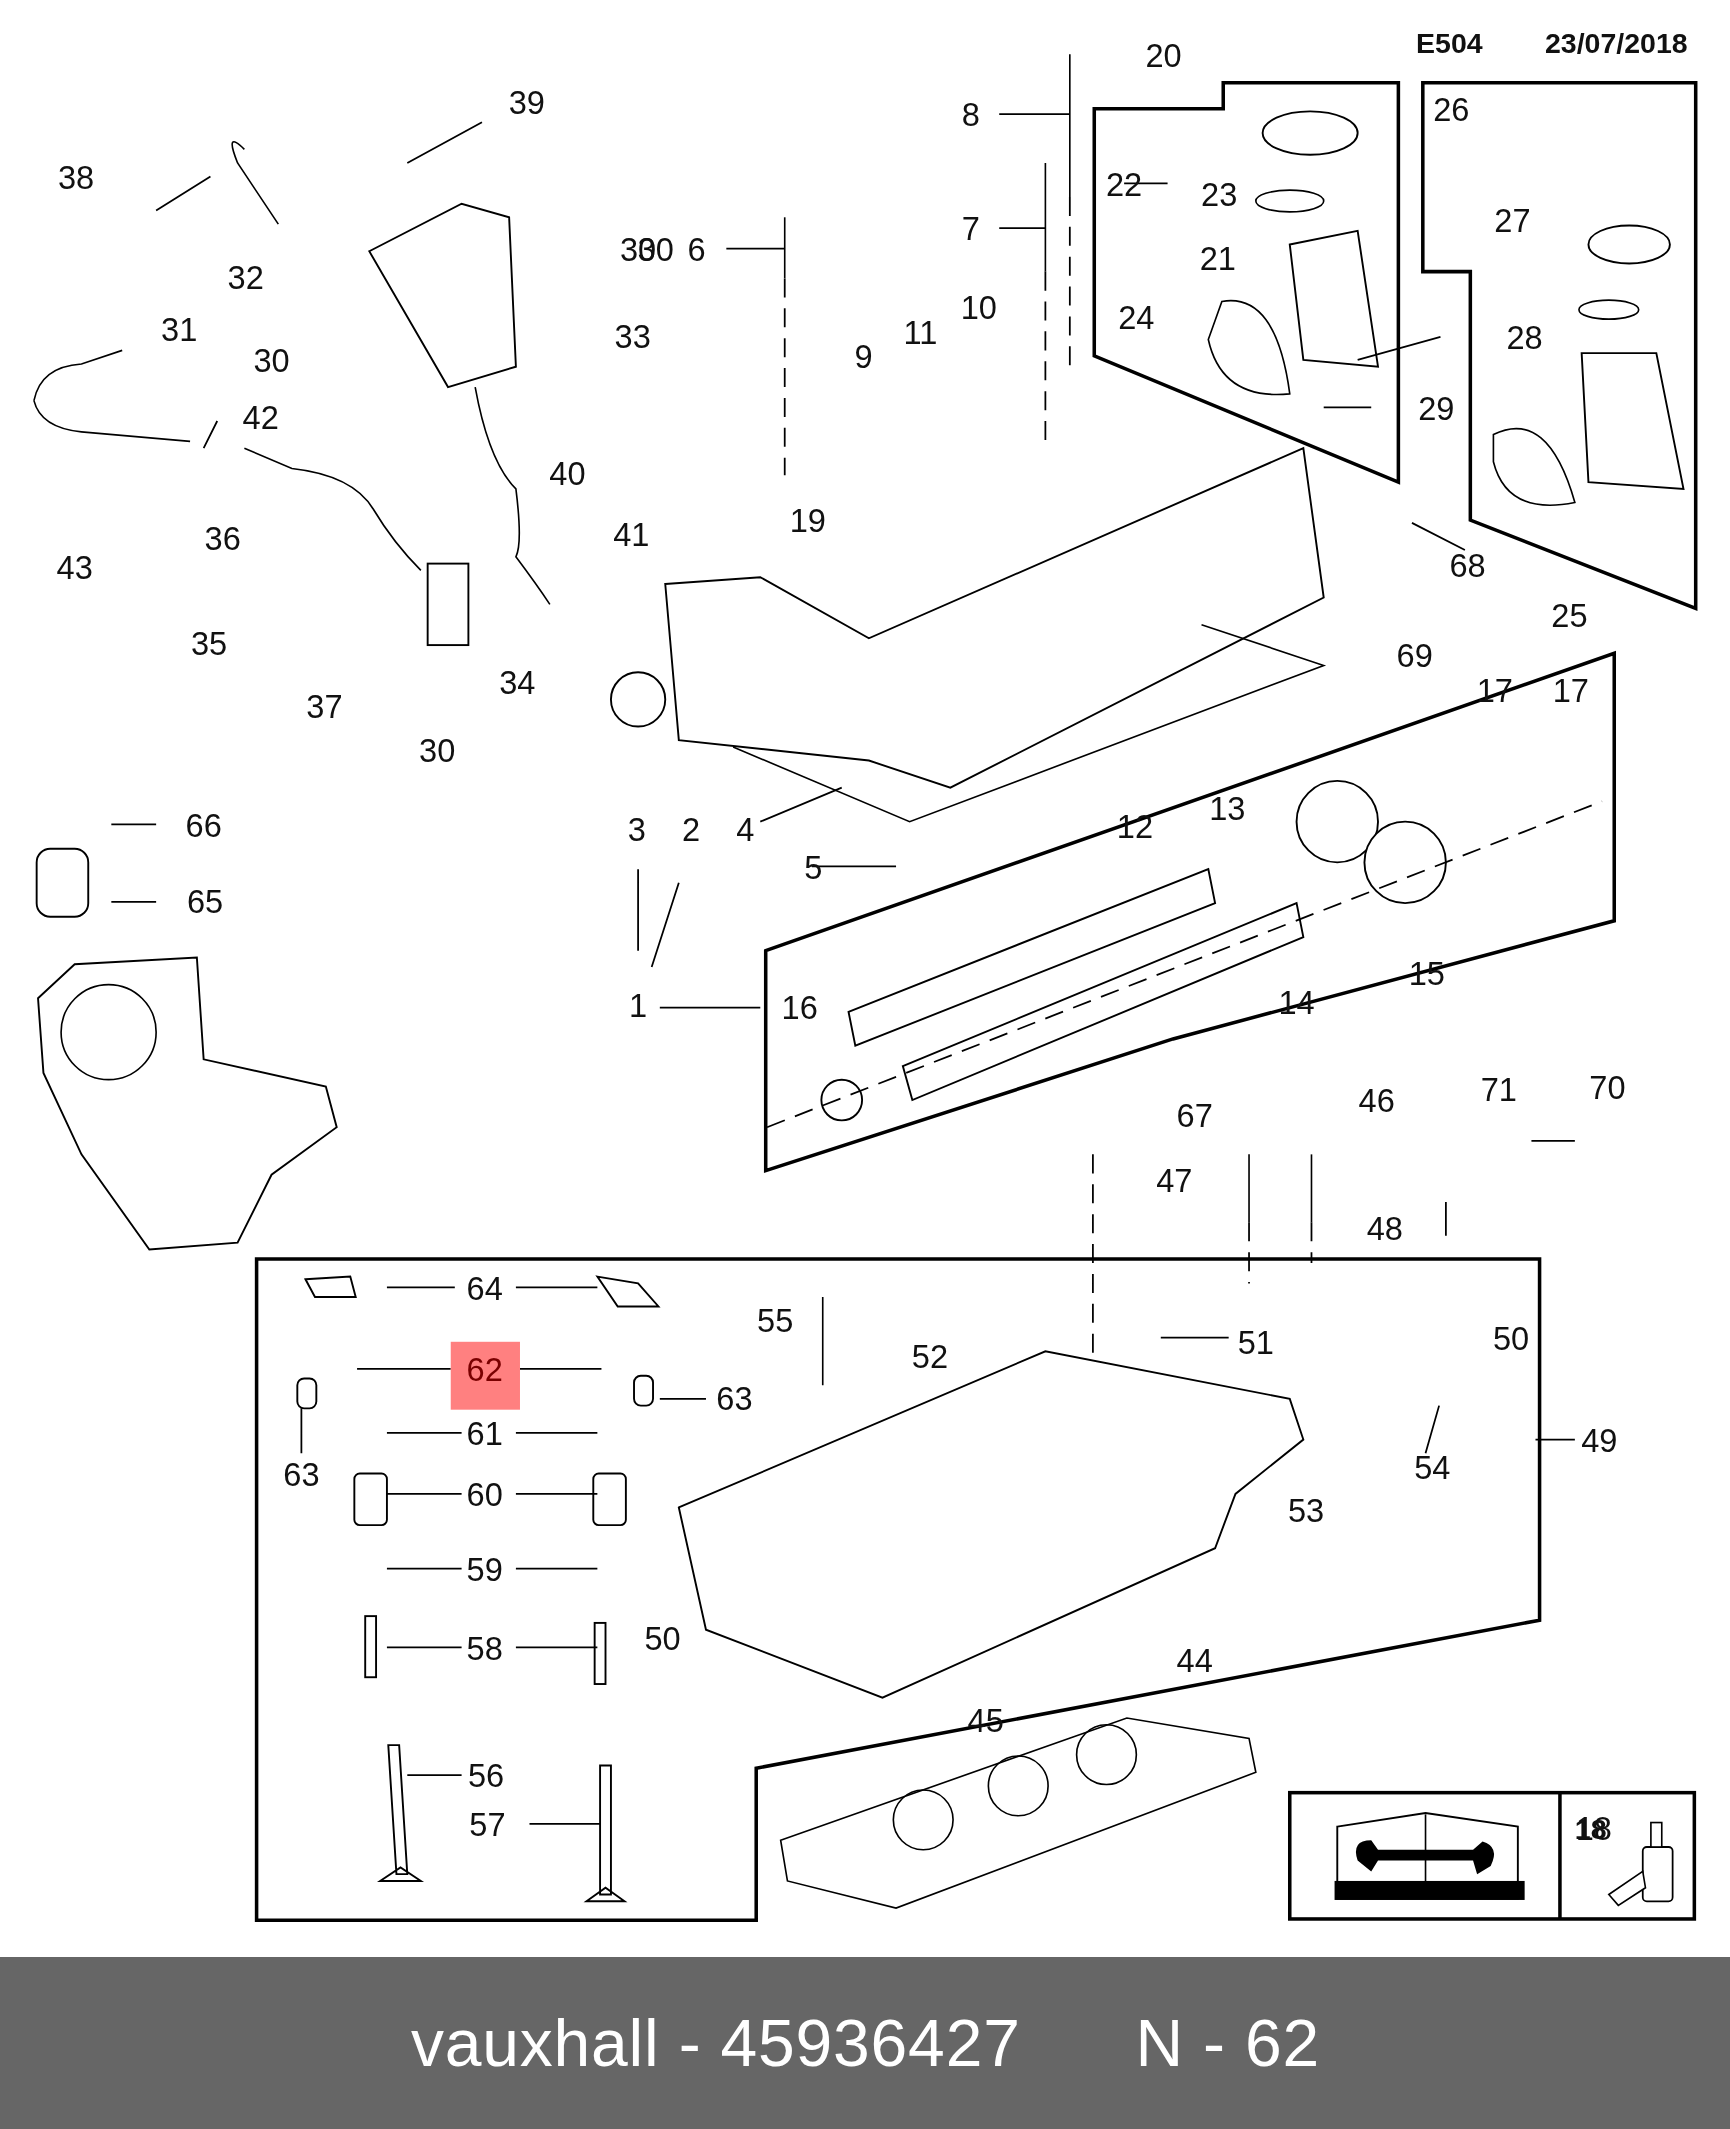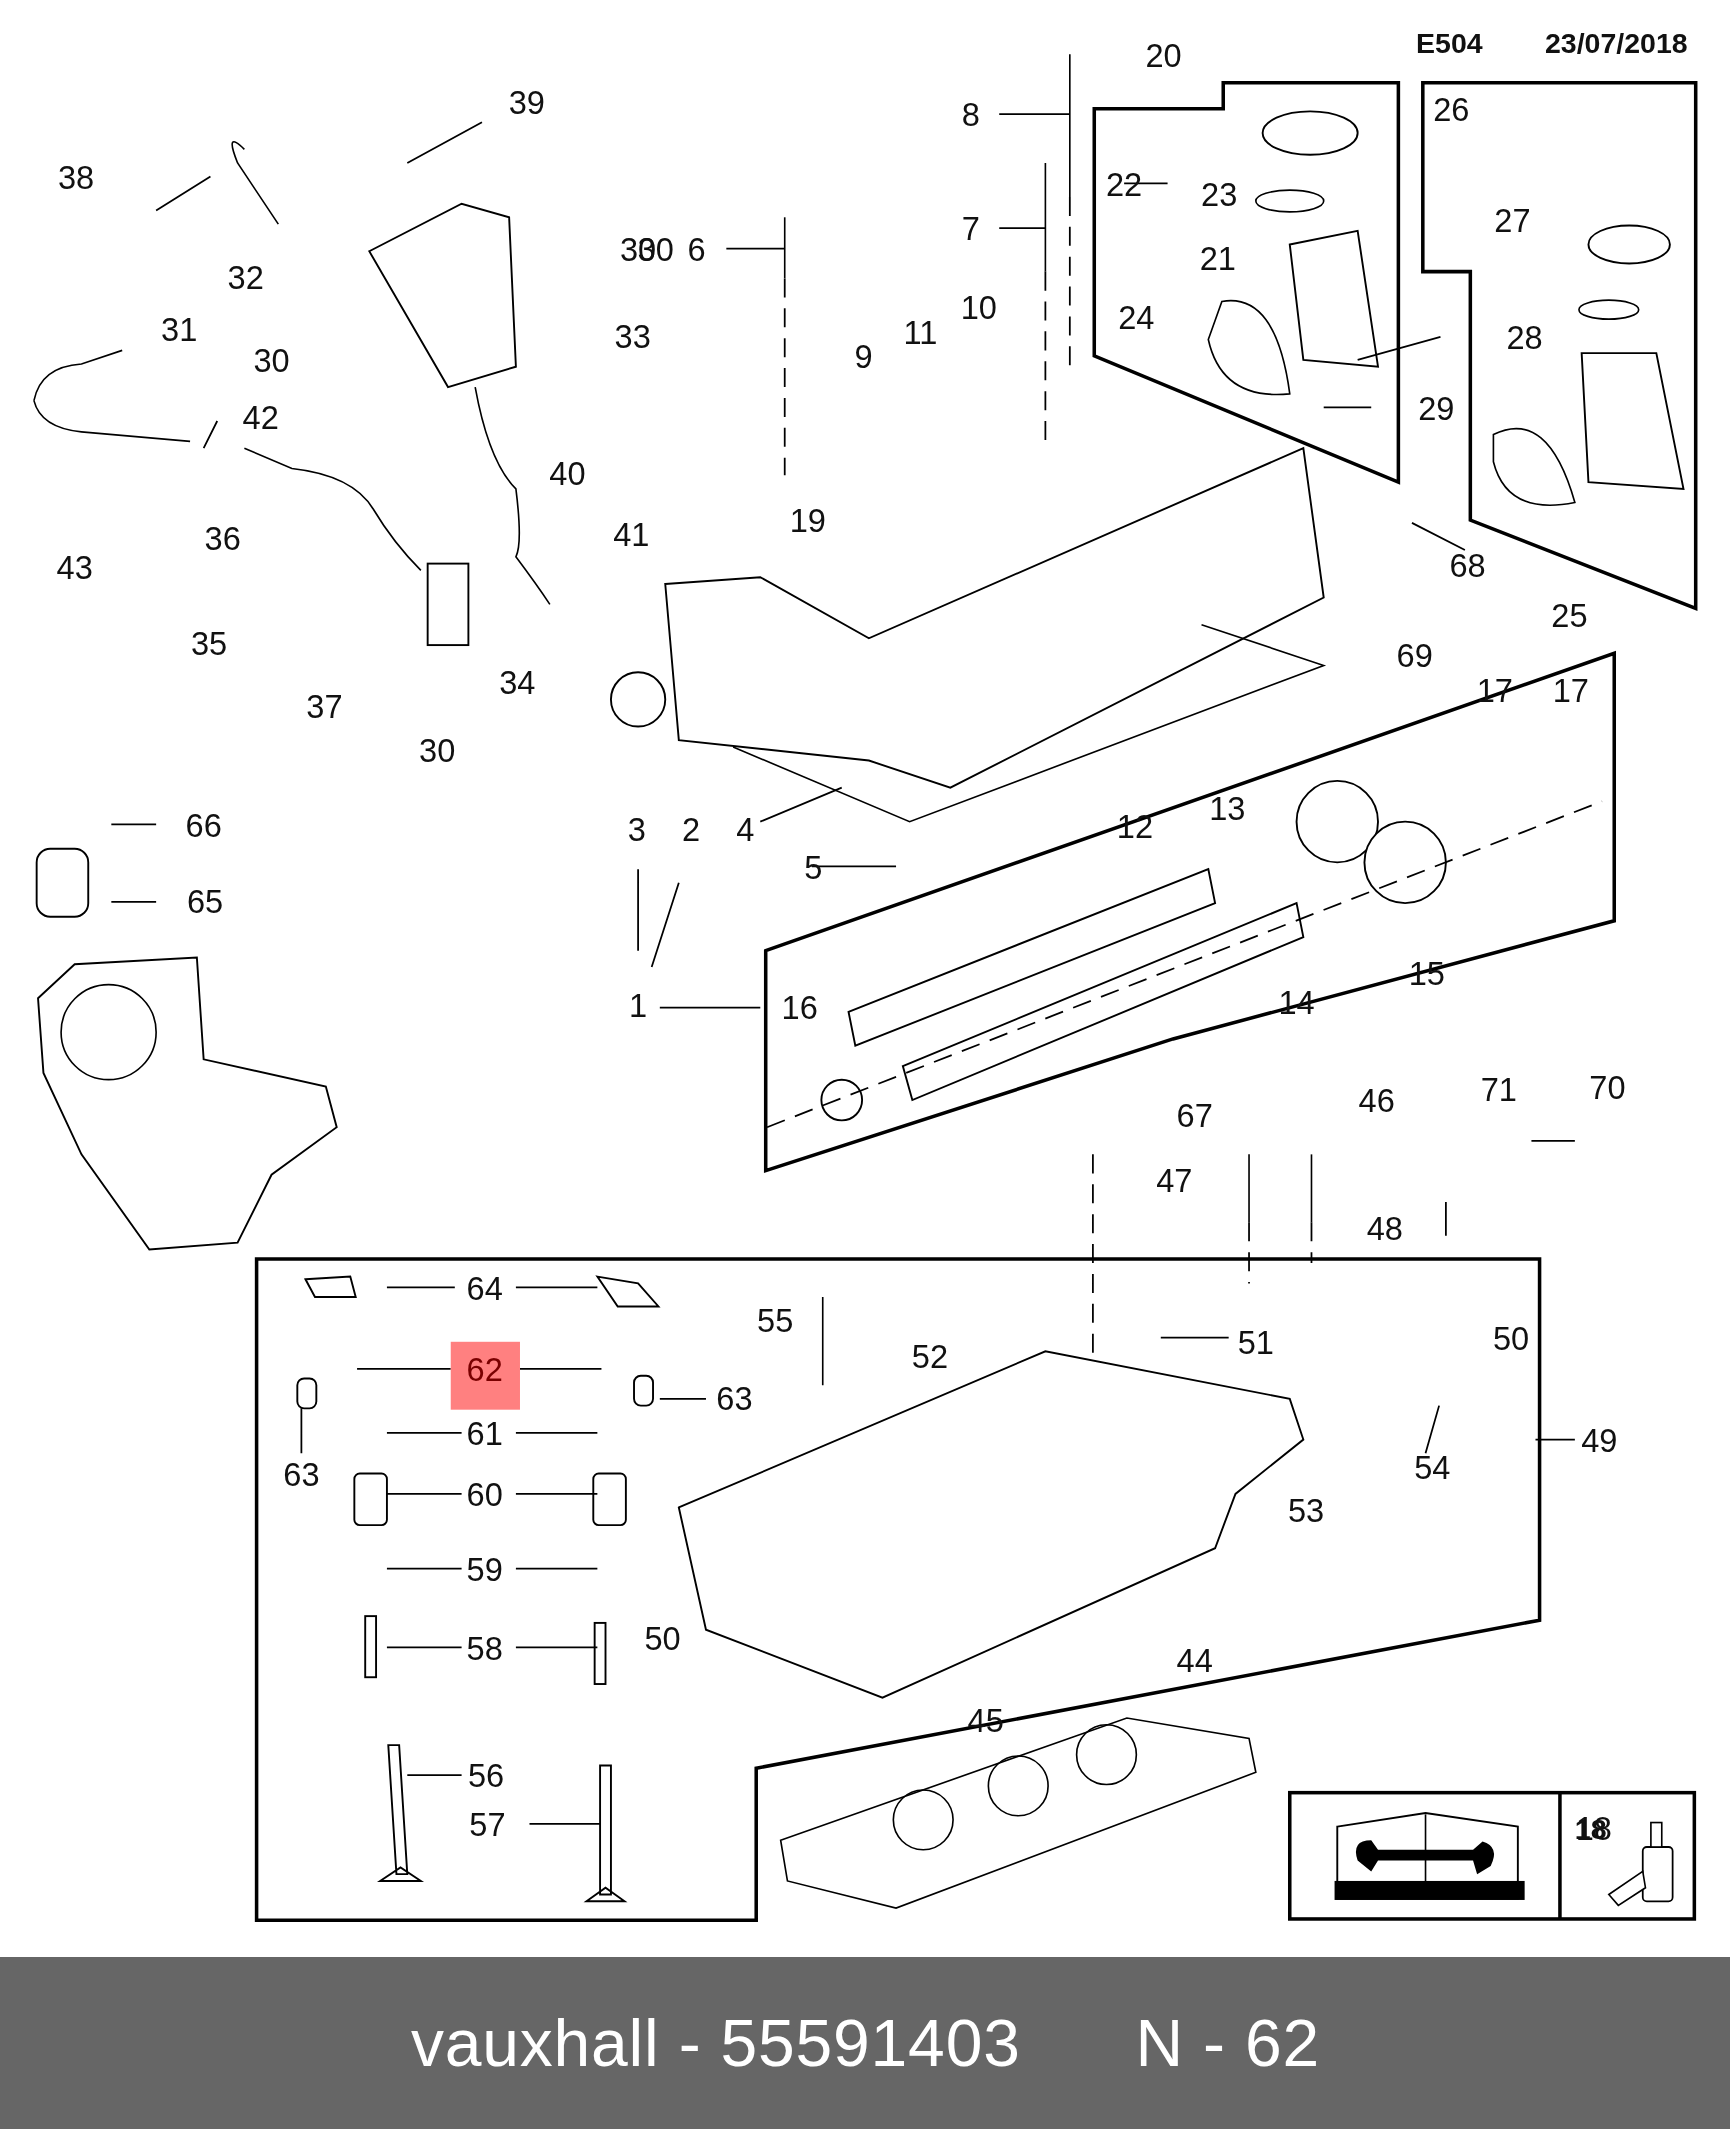--- a/index.html
+++ b/index.html
@@ -189,15 +189,15 @@
   </g>
   <text x="1160" y="1354" class="hdr">18</text>
   <g>
     <rect x="1210" y="1360" width="22" height="40" rx="3" fill="#fff" stroke="#000" stroke-width="1.3"></rect>
     <rect x="1216" y="1342" width="8" height="18" fill="#fff" stroke="#000" stroke-width="1.2"></rect>
     <path d="M1185,1395 L1210,1378 L1212,1390 L1192,1403 Z" fill="#fff" stroke="#000" stroke-width="1.2"></path>
   </g>
 </svg>
 
 <div class="footer">
-  <span>vauxhall</span><span> </span><span>-</span><span> </span><span>55591403</span><span>      </span><span>N</span><span> </span><span>-</span><span> </span><span>62</span>
+  <span>vauxhall</span><span> </span><span>-</span><span> </span><span>45936427</span><span>      </span><span>N</span><span> </span><span>-</span><span> </span><span>62</span>
 </div>
 
 
 </body></html>

